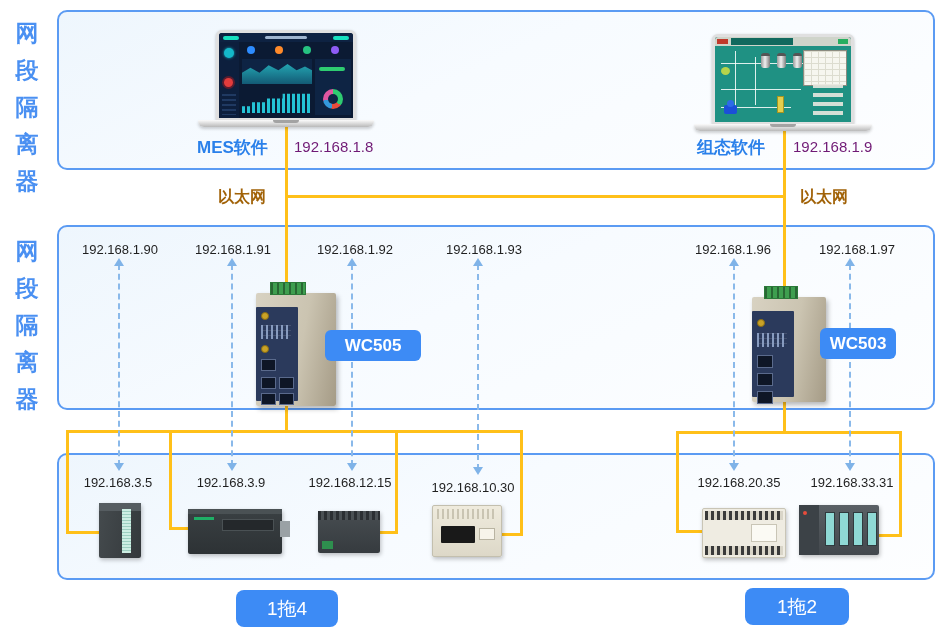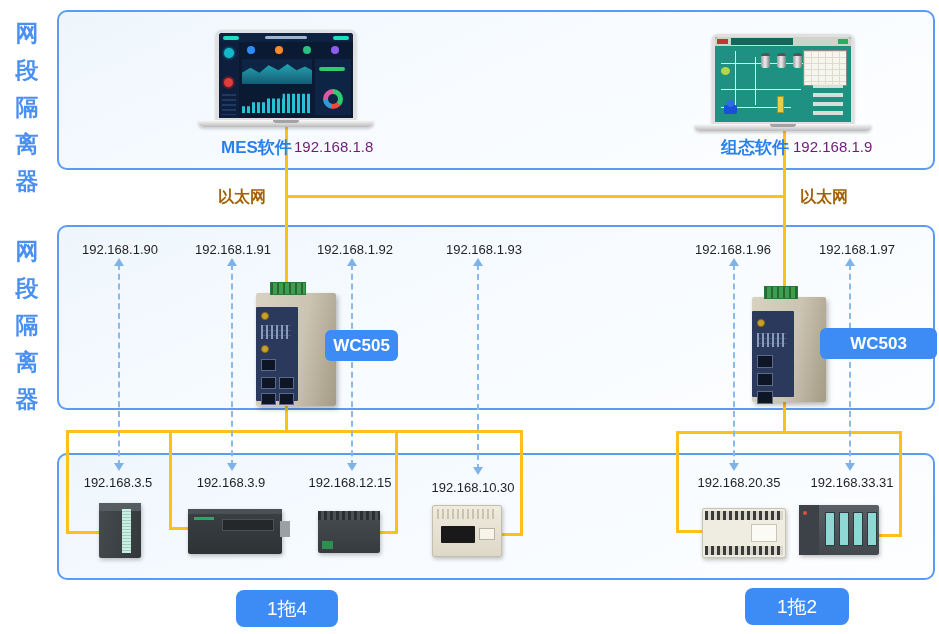--- a/index.html
+++ b/index.html
@@ -24,21 +24,21 @@
   .dline { position:absolute; width:0; border-left:2px dashed #8ab9ea; z-index:2; }
   .arr { position:absolute; width:0; height:0; border-left:5px solid transparent;
     border-right:5px solid transparent; z-index:2; }
   .arr.up   { border-bottom:8px solid #7fb3e8; }
   .arr.down { border-top:8px solid #7fb3e8; }
 
   
   .ip { position:absolute; transform:translateX(-50%); font-size:13px; color:#1f1f1f;
     white-space:nowrap; z-index:4; }
   .node-name { position:absolute; font-size:17px; font-weight:bold; color:#2a80ea;
-    white-space:nowrap; z-index:4;margin-left:24px; }
+    white-space:nowrap; z-index:4; }
   .eth-label { position:absolute; font-size:16px; font-weight:bold; color:#a16207;
     white-space:nowrap; z-index:4; }
   .node-ip { position:absolute; font-size:15px; color:#701a75; white-space:nowrap; z-index:4; }
   .badge { position:absolute; background:#3d8bf5; color:#fff; font-size:17px; font-weight:bold;
     border-radius:6px; display:flex; align-items:center; justify-content:center; z-index:5; }
   .group-btn { position:absolute; background:#3d8bf5; color:#fff; font-size:19px;
     border-radius:8px; display:flex; align-items:center; justify-content:center; z-index:5; }
 
   
   .laptop { position:absolute; z-index:3; }
@@ -287,35 +287,35 @@
         <div class="ledrow" style="top:18px;"></div>
         <div class="ant" style="left:5px; top:38px;"></div>
         <div class="eport" style="left:5px; top:52px; width:15px; height:12px;"></div>
         <div class="eport" style="left:5px; top:70px; width:15px; height:12px;"></div>
         <div class="eport" style="left:23px; top:70px; width:15px; height:12px;"></div>
         <div class="eport" style="left:5px; top:86px; width:15px; height:12px;"></div>
         <div class="eport" style="left:23px; top:86px; width:15px; height:12px;"></div>
       </div>
     </div>
   </div>
-  <div class="badge" style="left:325px; top:330px; width:73px; height:31px;">WC505</div>
+  <div class="badge" style="left:325px; top:330px; width:96px; height:31px;">WC505</div>
 
   <div class="gw" style="left:744px; top:286px; width:82px; height:116px;">
     <div class="gw-term" style="left:20px; width:34px;"></div>
     <div class="gw-body">
       <div class="gw-face">
         <div class="ant" style="left:5px; top:8px;"></div>
         <div class="ledrow" style="top:22px;"></div>
         <div class="eport" style="left:5px; top:44px; width:16px; height:13px;"></div>
         <div class="eport" style="left:5px; top:62px; width:16px; height:13px;"></div>
         <div class="eport" style="left:5px; top:80px; width:16px; height:13px;"></div>
       </div>
     </div>
   </div>
-  <div class="badge" style="left:820px; top:328px; width:117px; height:31px;">WC503</div>
+  <div class="badge" style="left:820px; top:328px; width:76px; height:31px;">WC503</div>
 
   <div class="ip" style="left:118px; top:475px;">192.168.3.5</div>
   <div class="ip" style="left:231px; top:475px;">192.168.3.9</div>
   <div class="ip" style="left:350px; top:475px;">192.168.12.15</div>
   <div class="ip" style="left:473px; top:480px;">192.168.10.30</div>
   <div class="ip" style="left:739px; top:475px;">192.168.20.35</div>
   <div class="ip" style="left:852px; top:475px;">192.168.33.31</div>
 
   <div class="dev d-s7300" style="left:99px; top:503px; width:42px; height:55px;">
     <div class="lid"></div>

